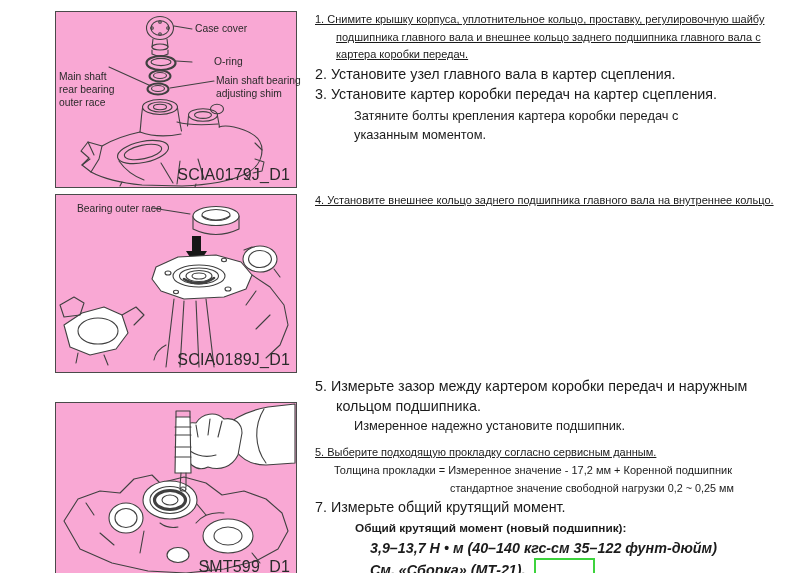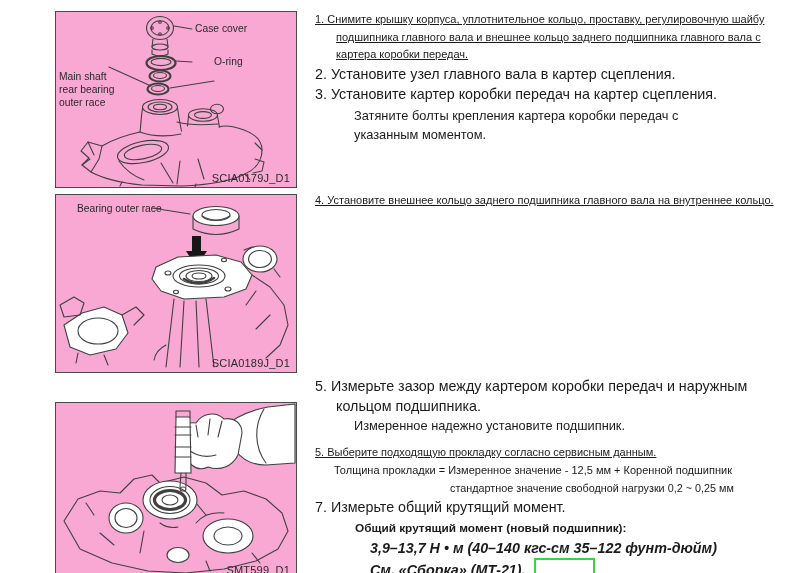--- a/index.html
+++ b/index.html
@@ -16,21 +16,21 @@
   .fig1 { top:11px;  height:177px; }
   .fig2 { top:194px; height:179px; }
   .fig3 { top:378px; height:178px;margin-top:24px; }
   .frame svg { position:absolute; left:0; top:0; }
   .fig-label {
     position:absolute; font-size:10.3px; line-height:13px; color:#2a2a2a;
     white-space:nowrap;
   }
   .fig-label span { display:block; }
   .fig-caption {
-    position:absolute; right:6px; bottom:3px; font-size:11px; color:#2a2a2a;
+    position:absolute; right:6px; bottom:3px; font-size:16px; color:#2a2a2a;
     letter-spacing:0.2px;
   }
   
   .txtgroup { position:absolute; left:315px; }
   .groupA { top:11px;  width:466px; }
   .groupB { top:192px; width:472px; }
   .groupC { top:376px; width:468px; }
 
   .step-sm  { font-size:11px;   line-height:17.5px; padding-left:21px; text-indent:-21px;text-decoration:underline; }
   .step-lg  { font-size:14.3px; line-height:20px;   padding-left:21px; text-indent:-21px; }
@@ -111,20 +111,24 @@
         <path d="M158,69 L114,76"></path>
       </g>
     </svg>
     <span class="fig-label" style="left:139px;top:10px;">Case cover</span>
     <span class="fig-label" style="left:138px;top:43px;margin-left:20px;">O-ring</span>
     <span class="fig-label" style="left:3px;top:21px;margin-top:37px;">
       <span>Main shaft</span>
       <span>rear bearing</span>
       <span>outer race</span>
     </span>
+    <span class="fig-label" style="left:160px;top:62px;">
+      <span>Main shaft bearing</span>
+      <span>adjusting shim</span>
+    </span>
     <span class="fig-caption">SCIA0179J_D1</span>
   </figure>
 
   <figure class="frame fig2">
     <svg width="240" height="177" viewBox="0 0 240 177">
       <g class="drawing">
 
         <g>
           <path d="M137,21 L137,34 M183,21 L183,34 M137,34 Q160,45 183,34"></path>
           <ellipse cx="160" cy="21" rx="23" ry="9.5" fill="#fff"></ellipse>
@@ -224,21 +228,21 @@
   </div>
 
   <div class="txtgroup groupB">
     <div class="step-sm">4. Установите внешнее кольцо заднего подшипника главного вала на внутреннее кольцо.</div>
   </div>
 
   <div class="txtgroup groupC">
     <div class="step-lg mb0">5. Измерьте зазор между картером коробки передач и наружным кольцом подшипника.</div>
     <div class="note-md mb9">Измеренное надежно установите подшипник.</div>
     <div class="step-sm mb0">5. Выберите подходящую прокладку согласно сервисным данным.</div>
-    <div class="note-sm mb0">Толщина прокладки = Измеренное значение - 12,5 мм + Коренной подшипник</div>
+    <div class="note-sm mb0">Толщина прокладки = Измеренное значение - 17,2 мм + Коренной подшипник</div>
     <div class="note-xs mb0">стандартное значение свободной нагрузки 0,2 ~ 0,25 мм</div>
     <div class="step-lg mb2">7. Измерьте общий крутящий момент.</div>
     <div class="spec-title mb2">Общий крутящий момент (новый подшипник):</div>
     <div class="spec-value mb0">3,9–13,7 Н • м (40–140 кгс-см 35–122 фунт-дюйм)</div>
     <div class="spec-value mb0">
       <span>См. «Сборка» (МТ-21).</span><span class="green-box"></span>
     </div>
   </div>
 
 </div>

